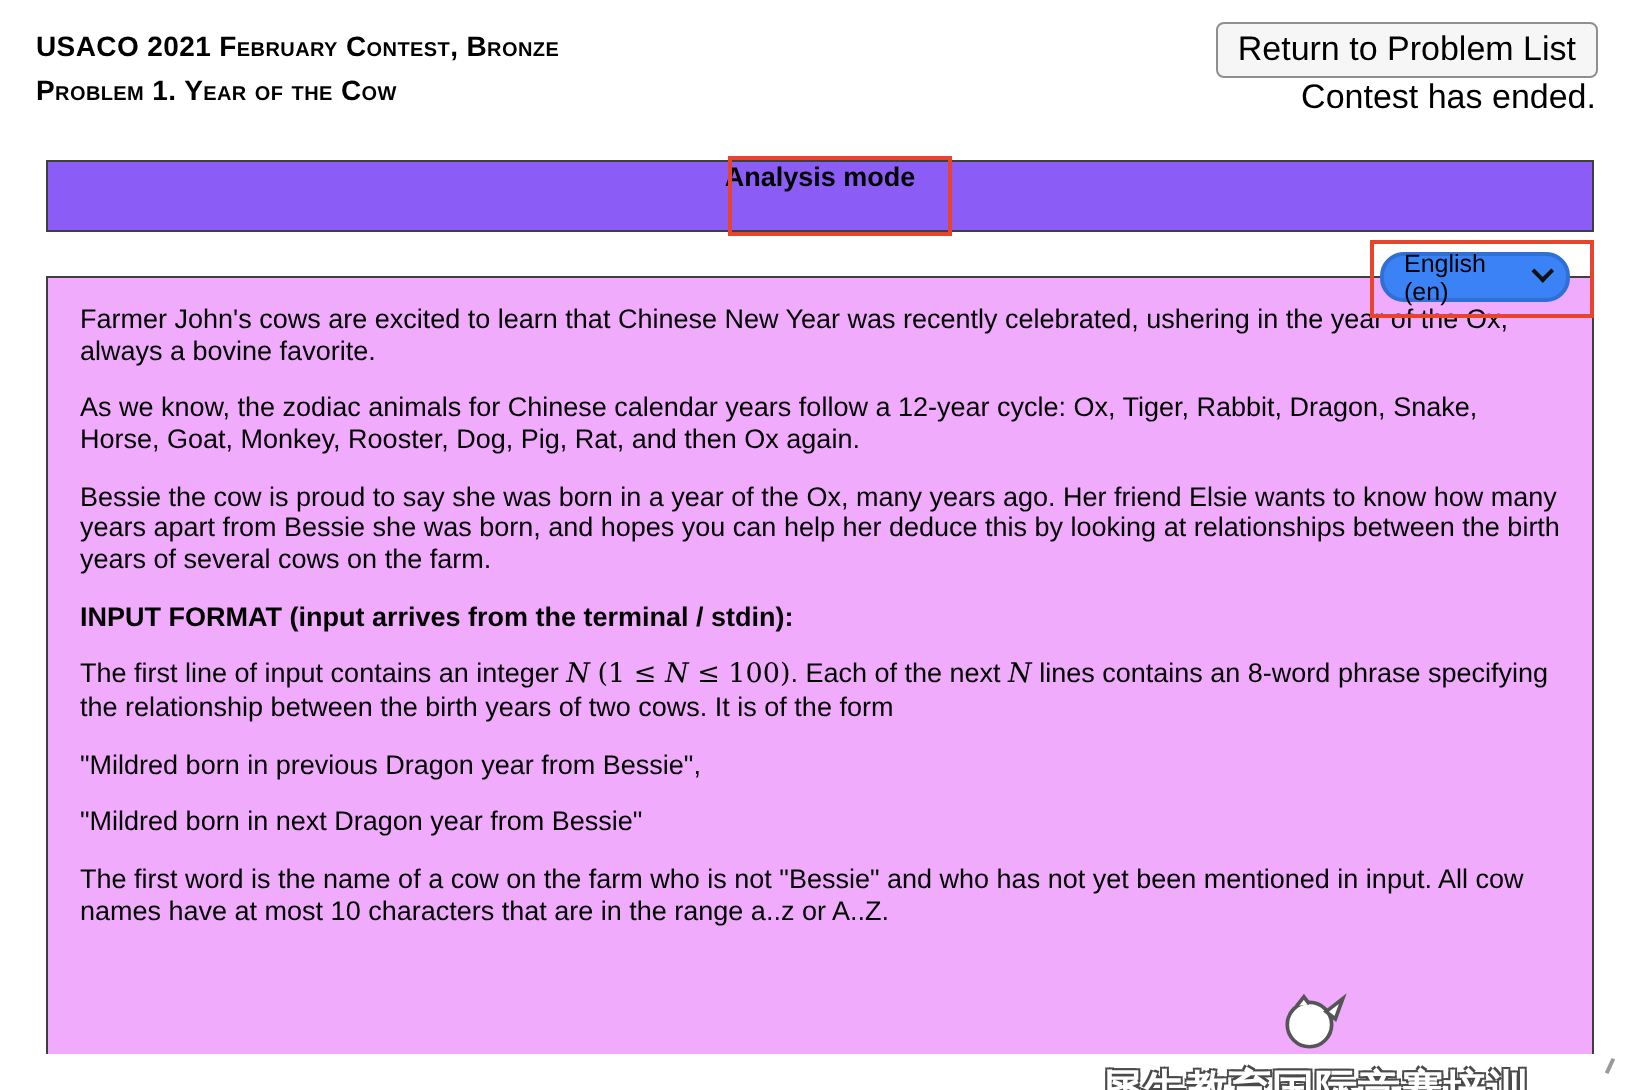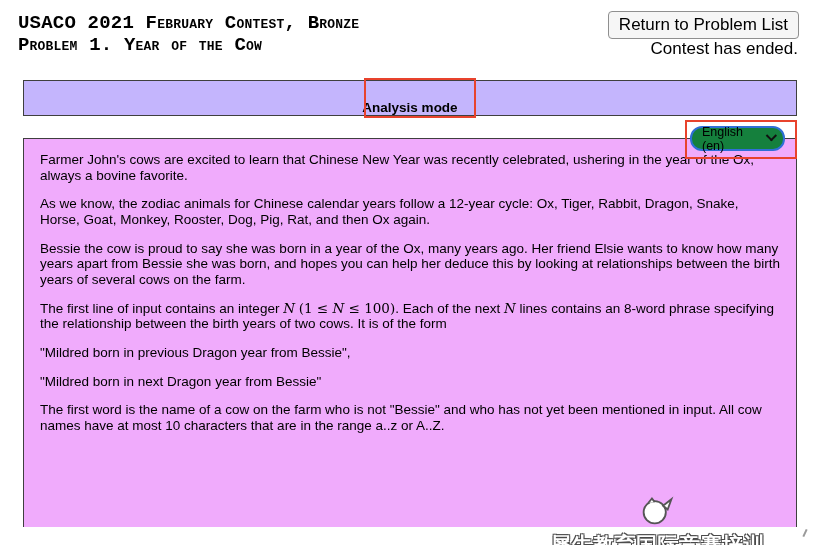--- a/index.html
+++ b/index.html
@@ -1,48 +1,48 @@
 <!DOCTYPE html>
 <html><head>
 <meta charset="utf-8">
 <style>
   * { margin:0; padding:0; box-sizing:border-box; }
   body { background:#ffffff; font-family:"Liberation Sans", sans-serif; color:#000; }
   .screen { position:relative; width:820px; height:545px; background:#fff; overflow:hidden; }
 
   
   .titles { position:absolute; left:18px; top:12px; }
-  .title-line { font-weight:700; font-size:19px; line-height:22px; font-variant:small-caps; letter-spacing:0.2px;font-family:Liberation Mono, monospace; }
+  .title-line { font-weight:700; font-size:14px; line-height:22px; font-variant:small-caps; letter-spacing:0.2px; }
   .return-btn { position:absolute; right:21px; top:11px; font-family:"Liberation Sans", sans-serif;
     font-size:17px; padding:3px 10px; background:#f6f6f6; border:1px solid #8f8f8f;
     border-radius:4px; color:#000; cursor:pointer; }
   .contest-status { position:absolute; right:22px; top:39px; font-size:17px; }
 
   
   .mode-bar { position:absolute; left:23px; top:80px; width:774px; height:36px;
-    border:1.5px solid #3f3f3f; background:#c4b5fd; display:flex; align-items:flex-end; justify-content:center; }
+    border:1.5px solid #3f3f3f; background:#8b5cf6; display:flex; align-items:flex-start; justify-content:center; }
   .mode-bar-label { font-weight:700; font-size:13.5px; }
 
   
   .hl-box { position:absolute; border:2px solid #e8432d; background:transparent; pointer-events:none; z-index:30; }
   .hl-analysis { left:364px; top:78px; width:112px; height:40px; }
   .hl-lang { left:685px; top:120px; width:112px; height:39px; }
 
   
   .content-box { position:absolute; left:23px; top:138px; width:774px; height:389px;
     border:1.5px solid #3f3f3f; border-bottom:none; background:#f0abfc; padding:0 16px;
     font-size:13.5px; line-height:1.16; }
   .content-box p { margin:13px 0; }
   .fmt-heading { font-weight:700; font-size:13.5px; margin:13px 0; }
   .mvar { font-family:"DejaVu Serif", serif; font-style:italic; }
   .mnum { font-family:"DejaVu Serif", serif; }
 
   
   .lang-select { position:absolute; left:690px; top:126px; width:95px; height:25px;
-    border:2px solid #2f6fd6; border-radius:12px; background:#15803d; z-index:20;
+    border:2px solid #2f6fd6; border-radius:12px; background:#3b82f6; z-index:20;
     display:flex; align-items:center; justify-content:space-between; padding:0 9px 0 10px;
     font-size:12.5px; cursor:pointer; }
   .chev { width:8px; height:8px; border-right:2px solid #111; border-bottom:2px solid #111;
     transform:rotate(45deg) translateY(-2px); margin-top:-3px; }
 
   
   .watermark { position:absolute; left:550px; top:491px; display:flex; align-items:center; gap:3px;
     z-index:40; pointer-events:none;flex-direction:column; }
   .wm-text { font-size:21px; font-weight:700; color:#fff; white-space:nowrap; letter-spacing:0.5px;
     text-shadow:-1px -1px 0 #4a4a4a, 1px -1px 0 #4a4a4a, -1px 1px 0 #4a4a4a, 1px 1px 0 #4a4a4a; }
@@ -72,20 +72,21 @@
   <div class="lang-select">
     <span>English (en)</span>
     <span class="chev"></span>
   </div>
 
   <div class="content-box">
     <p>Farmer John's cows are excited to learn that Chinese New Year was recently celebrated, ushering in the year of the Ox, always a bovine favorite.</p>
     <p>As we know, the zodiac animals for Chinese calendar years follow a 12-year cycle: Ox, Tiger, Rabbit, Dragon, Snake, Horse, Goat, Monkey, Rooster, Dog, Pig, Rat, and then Ox again.</p>
     <p>Bessie the cow is proud to say she was born in a year of the Ox, many years ago. Her friend Elsie wants to know how many years apart from Bessie she was born, and hopes you can help her deduce this by looking at relationships between the birth years of several cows on the farm.</p>
 
+    <p class="fmt-heading">INPUT FORMAT (input arrives from the terminal / stdin):</p>
 
     <p><span>The first line of input contains an integer </span><span class="mvar">N</span><span> </span><span class="mnum">(1 ≤ </span><span class="mvar">N</span><span class="mnum"> ≤ 100)</span><span>. Each of the next </span><span class="mvar">N</span><span> lines contains an 8-word phrase specifying the relationship between the birth years of two cows. It is of the form</span></p>
 
     <p>"Mildred born in previous Dragon year from Bessie",</p>
     <p>"Mildred born in next Dragon year from Bessie"</p>
     <p>The first word is the name of a cow on the farm who is not "Bessie" and who has not yet been mentioned in input. All cow names have at most 10 characters that are in the range a..z or A..Z.</p>
   </div>
 
   <div class="watermark">
     <svg width="37" height="37" viewBox="0 0 40 40">

